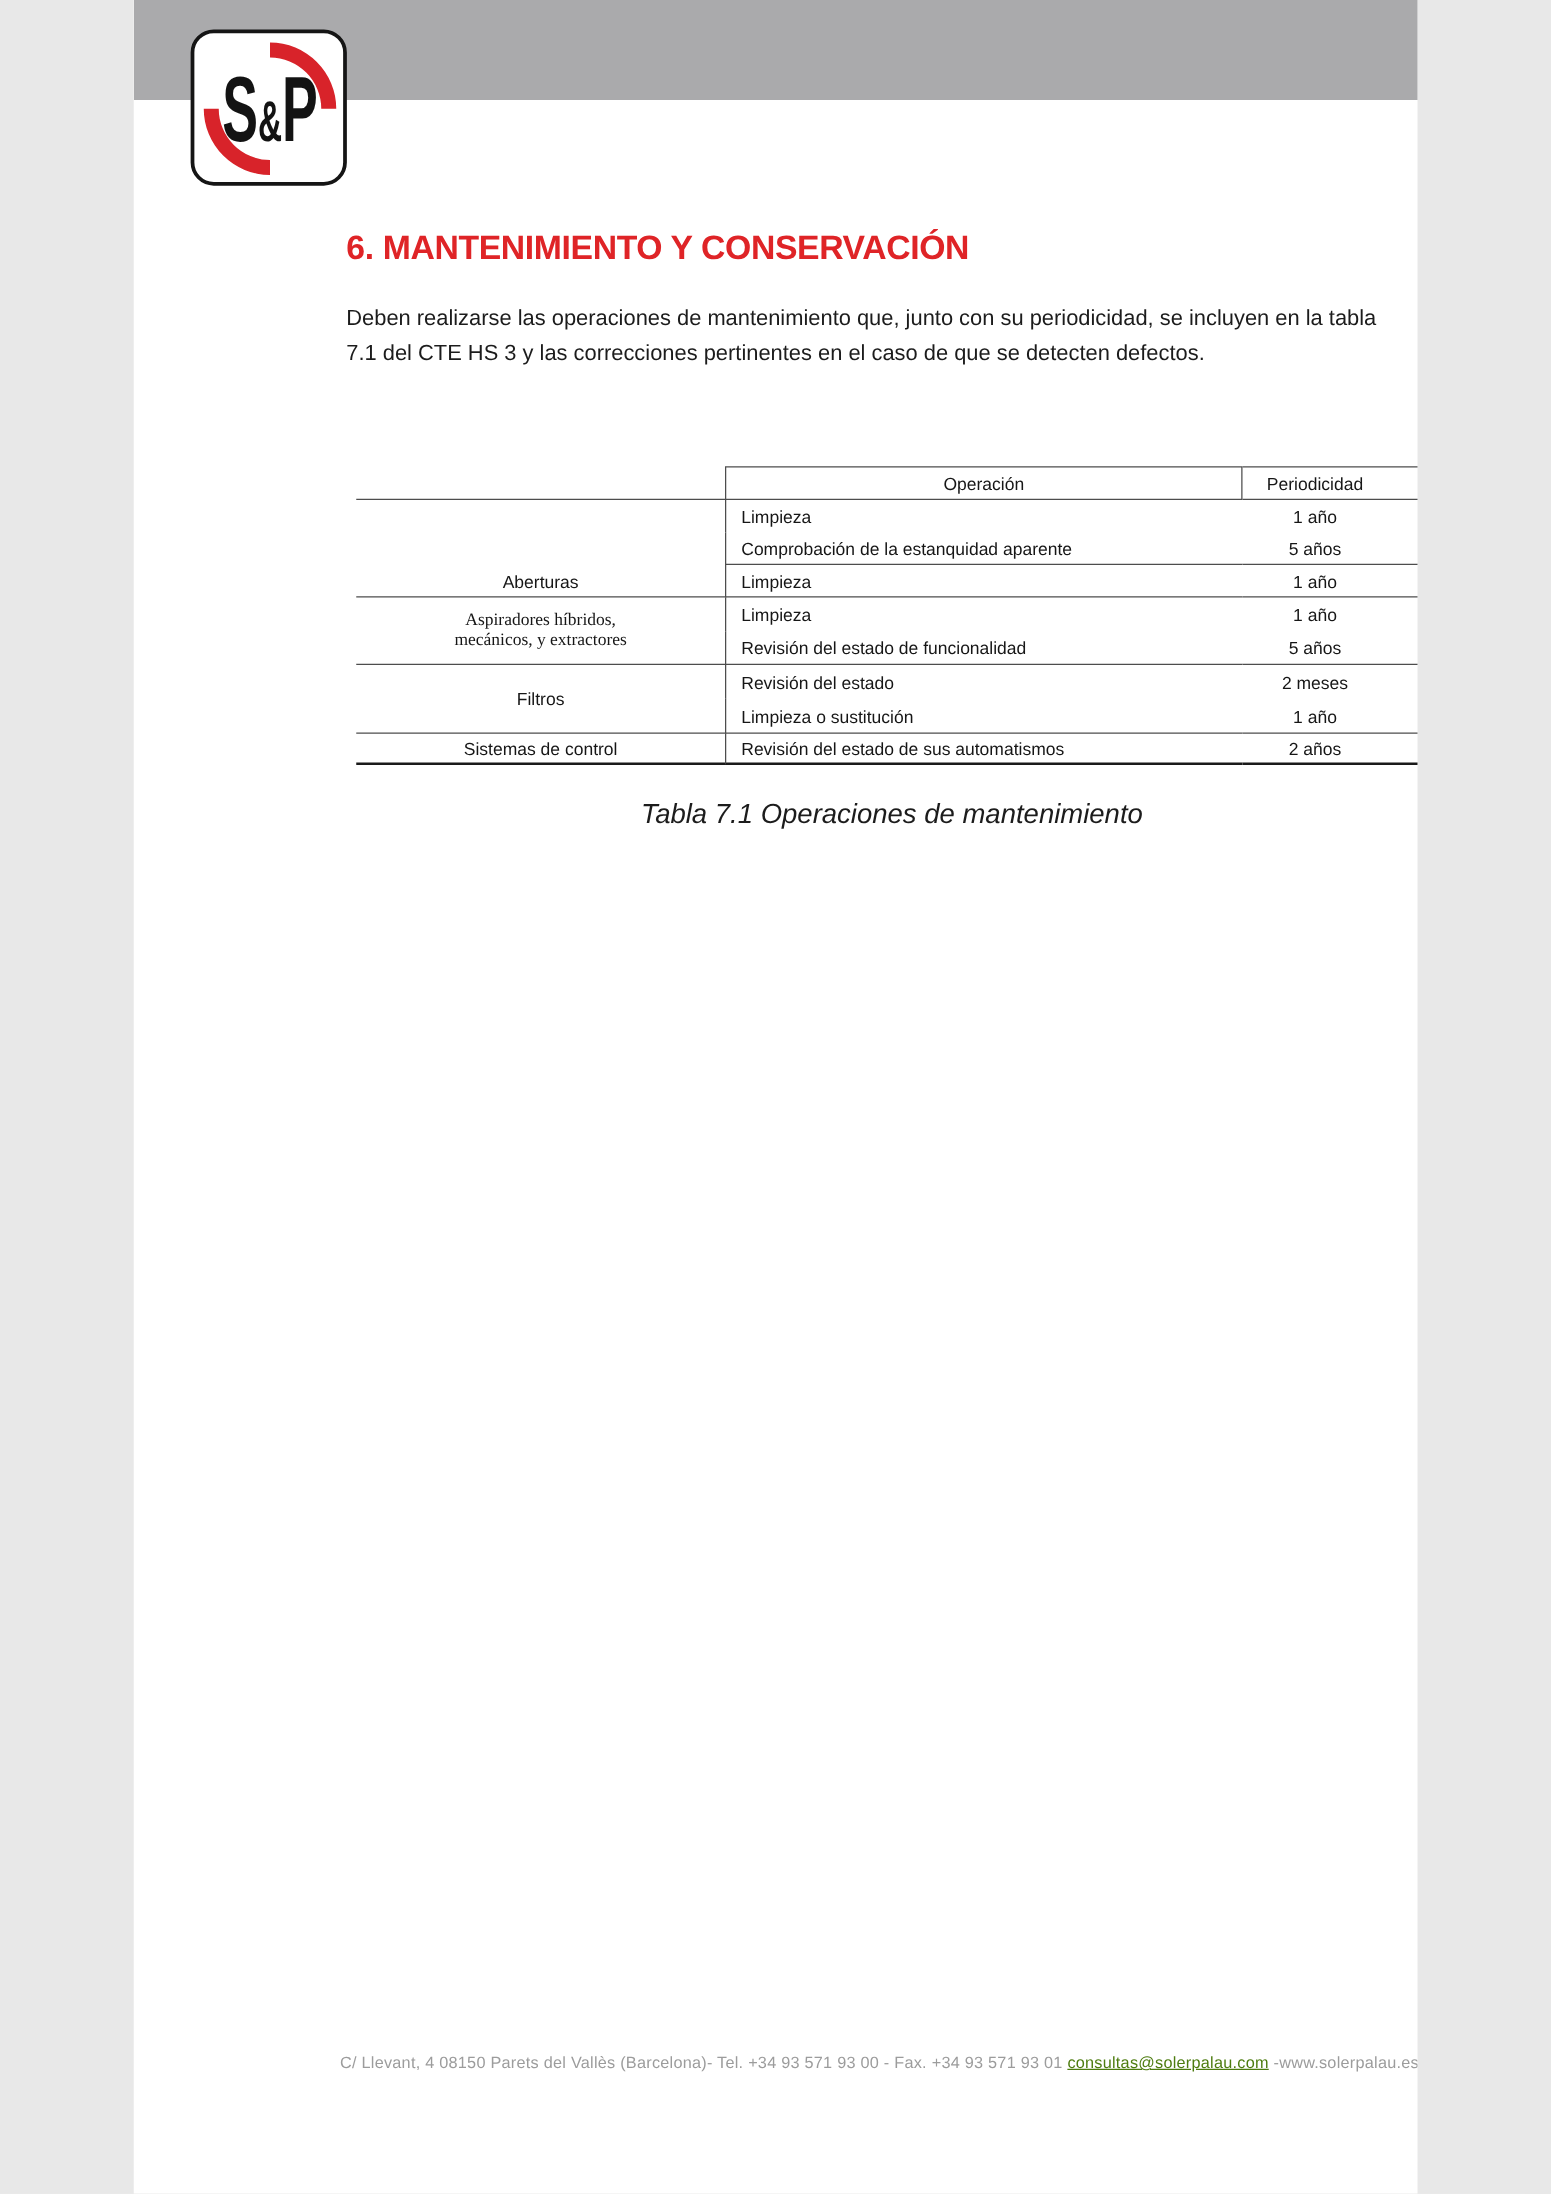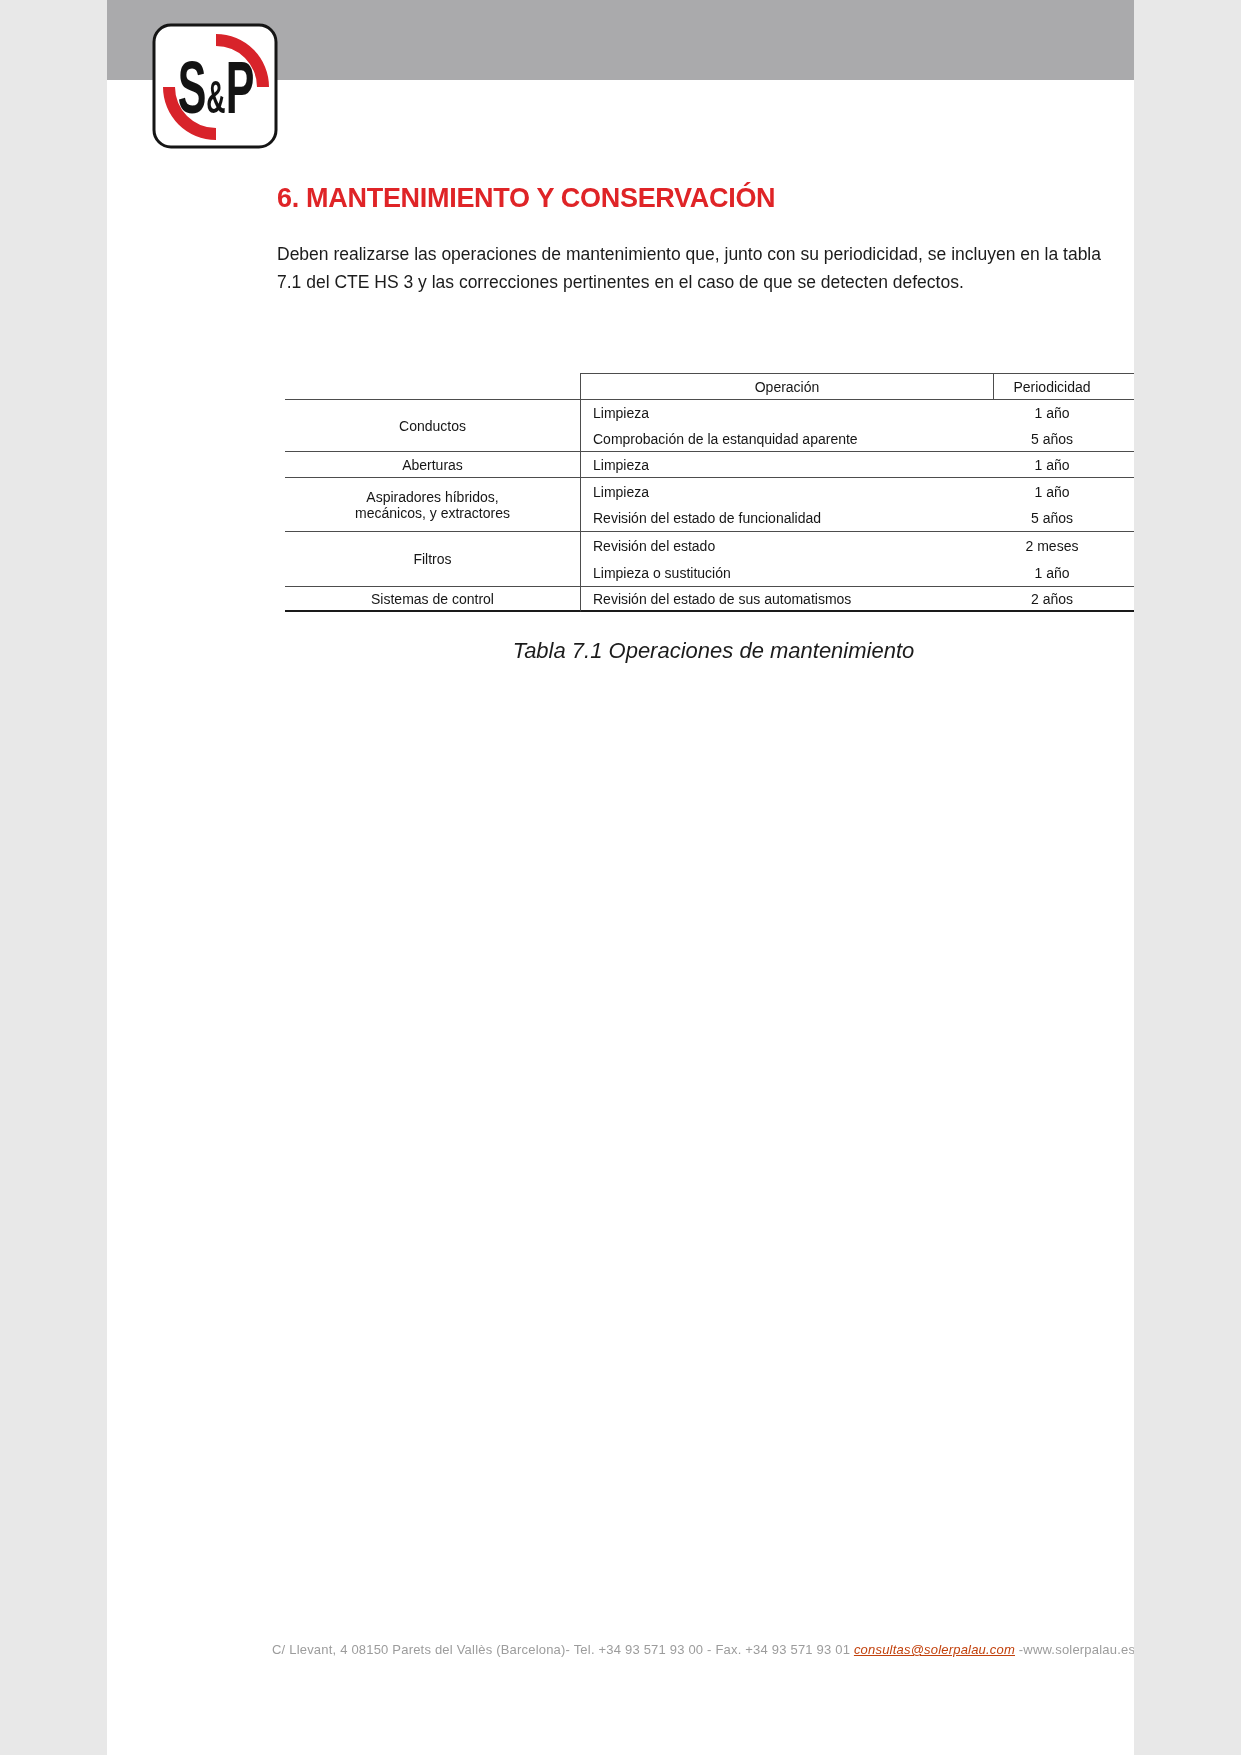--- a/index.html
+++ b/index.html
@@ -42,32 +42,32 @@
   .hdr{justify-content:center;text-align:center;}
   .bt{border-top:1px solid #4d4d4d;}
   .bb{border-bottom:1px solid #4d4d4d;}
   .bb2{border-bottom:2px solid #1a1a1a;}
   .bl{border-left:1px solid #4d4d4d;}
   .br{border-right:1px solid #4d4d4d;}
   .r1c1{grid-area:1/1;}
   .r1c2{grid-area:1/2;}
   .r1c3{grid-area:1/3;}
   .conductos{grid-row:2/4;grid-column:1;}
-  .aspir{grid-row:5/7;grid-column:1;}
+  .aspir{grid-row:5/7;grid-column:1;font-family:Liberation Serif, serif;}
   .filtros{grid-row:7/9;grid-column:1;}
   .caption{
     position:absolute;left:178px;top:638px;width:857px;
     text-align:center;font-style:italic;font-size:22px;color:#1c1c1c;
   }
   
   .footer{
     position:absolute;left:165px;top:1642px;
     font-size:13px;color:#9c9c9c;white-space:nowrap;letter-spacing:0.2px;
   }
-  .footer a{color:#c2410c;text-decoration:underline;font-style:italic;}
+  .footer a{color:#4d7c0f;text-decoration:underline;}
   .pagenum{
     position:absolute;left:1080px;top:1632px;
     font-size:17px;color:#7f7f7f;letter-spacing:0.5px;
   }
 </style>
 </head>
 <body>
 
 <div class="page">
 
@@ -97,21 +97,20 @@
     <span>Deben realizarse las operaciones de mantenimiento que, junto con su periodicidad, se incluyen en la tabla</span><br>
     <span>7.1 del CTE HS 3 y las correcciones pertinentes en el caso de que se detecten defectos.</span>
   </div>
 
   <div class="tbl">
 
     <div class="c r1c1 bb"></div>
     <div class="c r1c2 hdr bt bl br bb">Operación</div>
     <div class="c r1c3 per bt bb">Periodicidad</div>
 
-    <div class="c lab conductos bb">Conductos</div>
     <div class="c op bl" style="grid-area:2/2">Limpieza</div>
     <div class="c per" style="grid-area:2/3">1 año</div>
     <div class="c op bl bb" style="grid-area:3/2">Comprobación de la estanquidad aparente</div>
     <div class="c per bb" style="grid-area:3/3">5 años</div>
 
     <div class="c lab bb" style="grid-area:4/1">Aberturas</div>
     <div class="c op bl bb" style="grid-area:4/2">Limpieza</div>
     <div class="c per bb" style="grid-area:4/3">1 año</div>
 
     <div class="c lab aspir bb">

